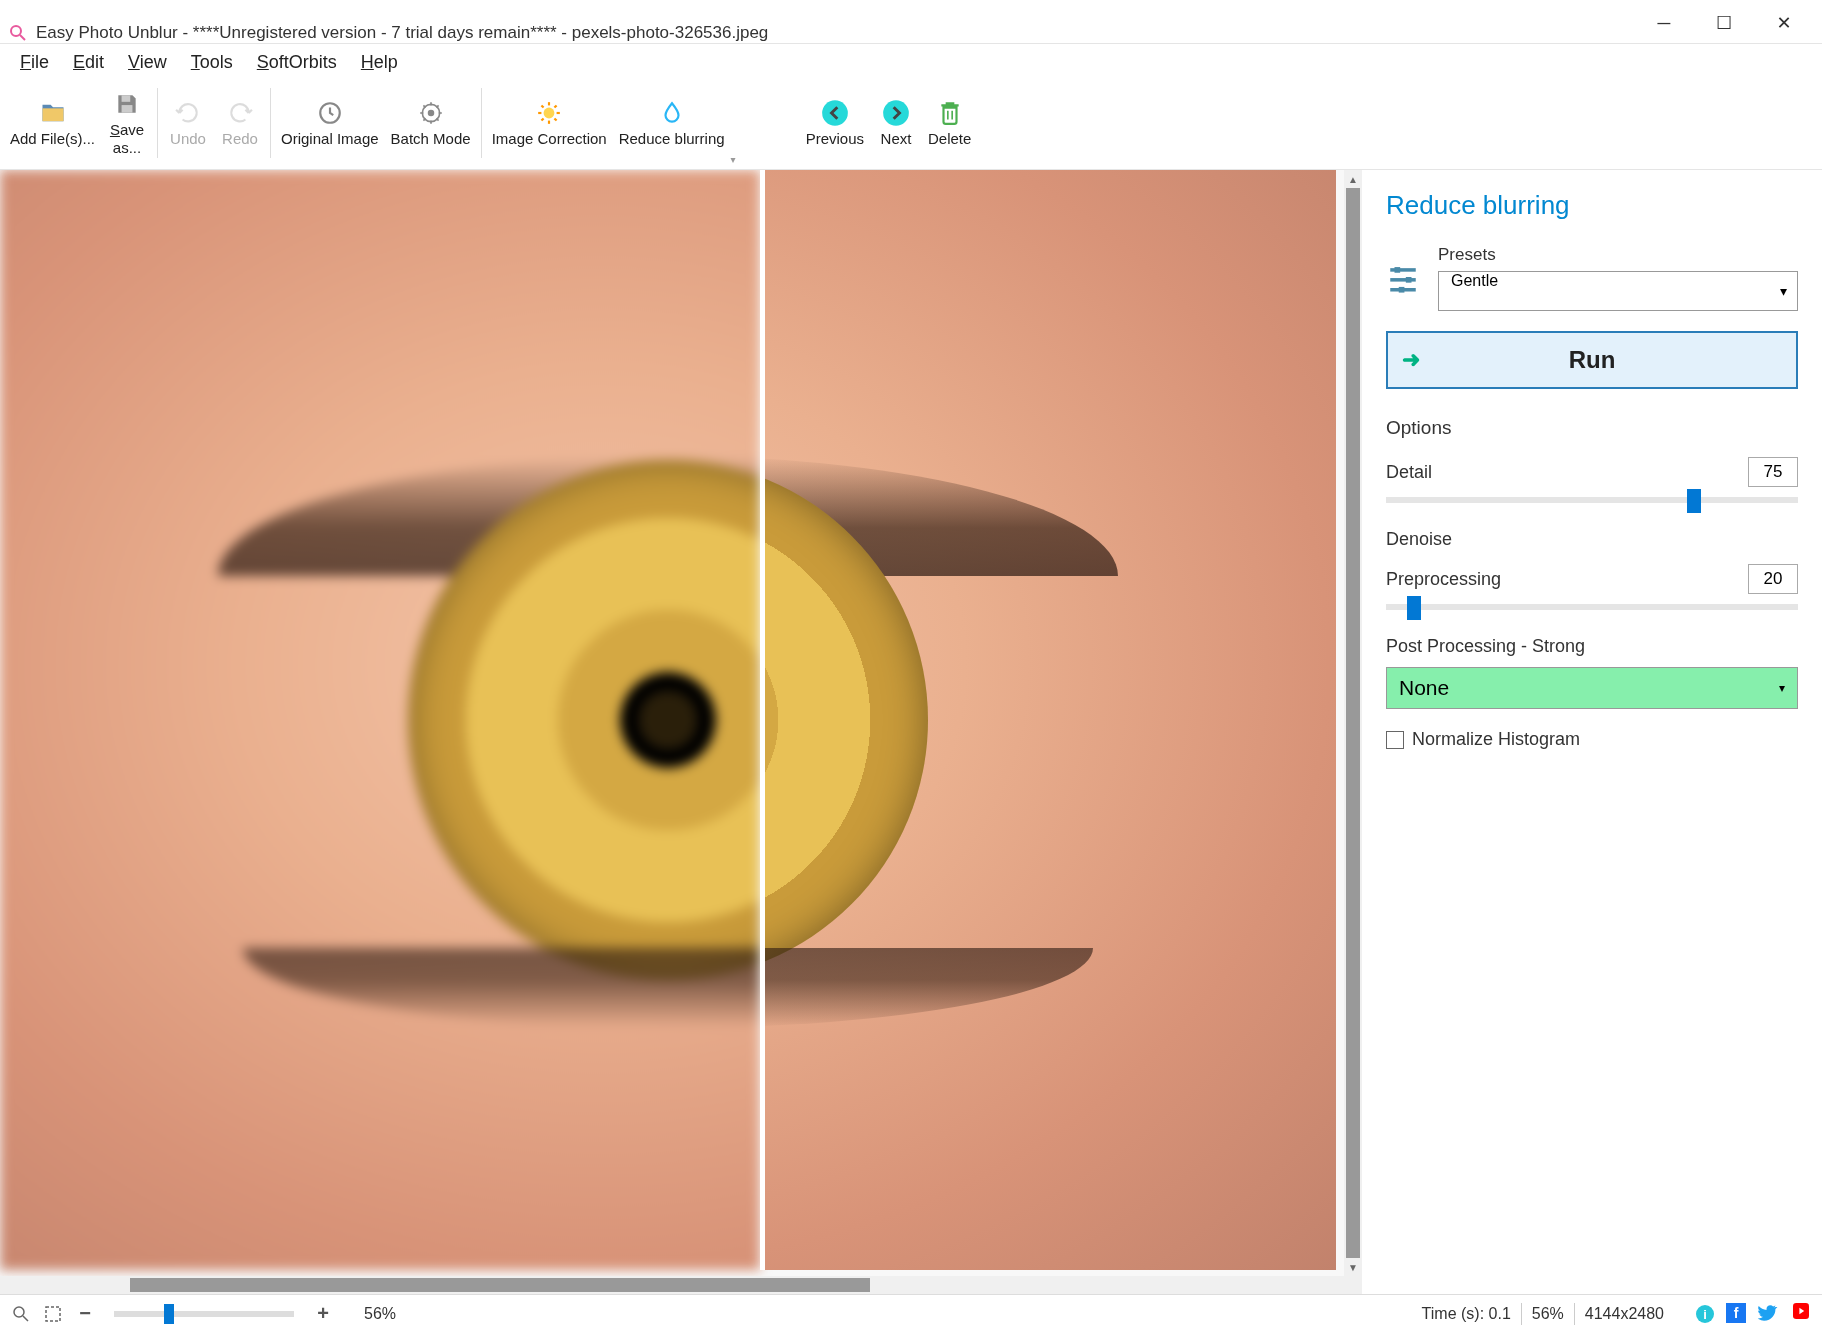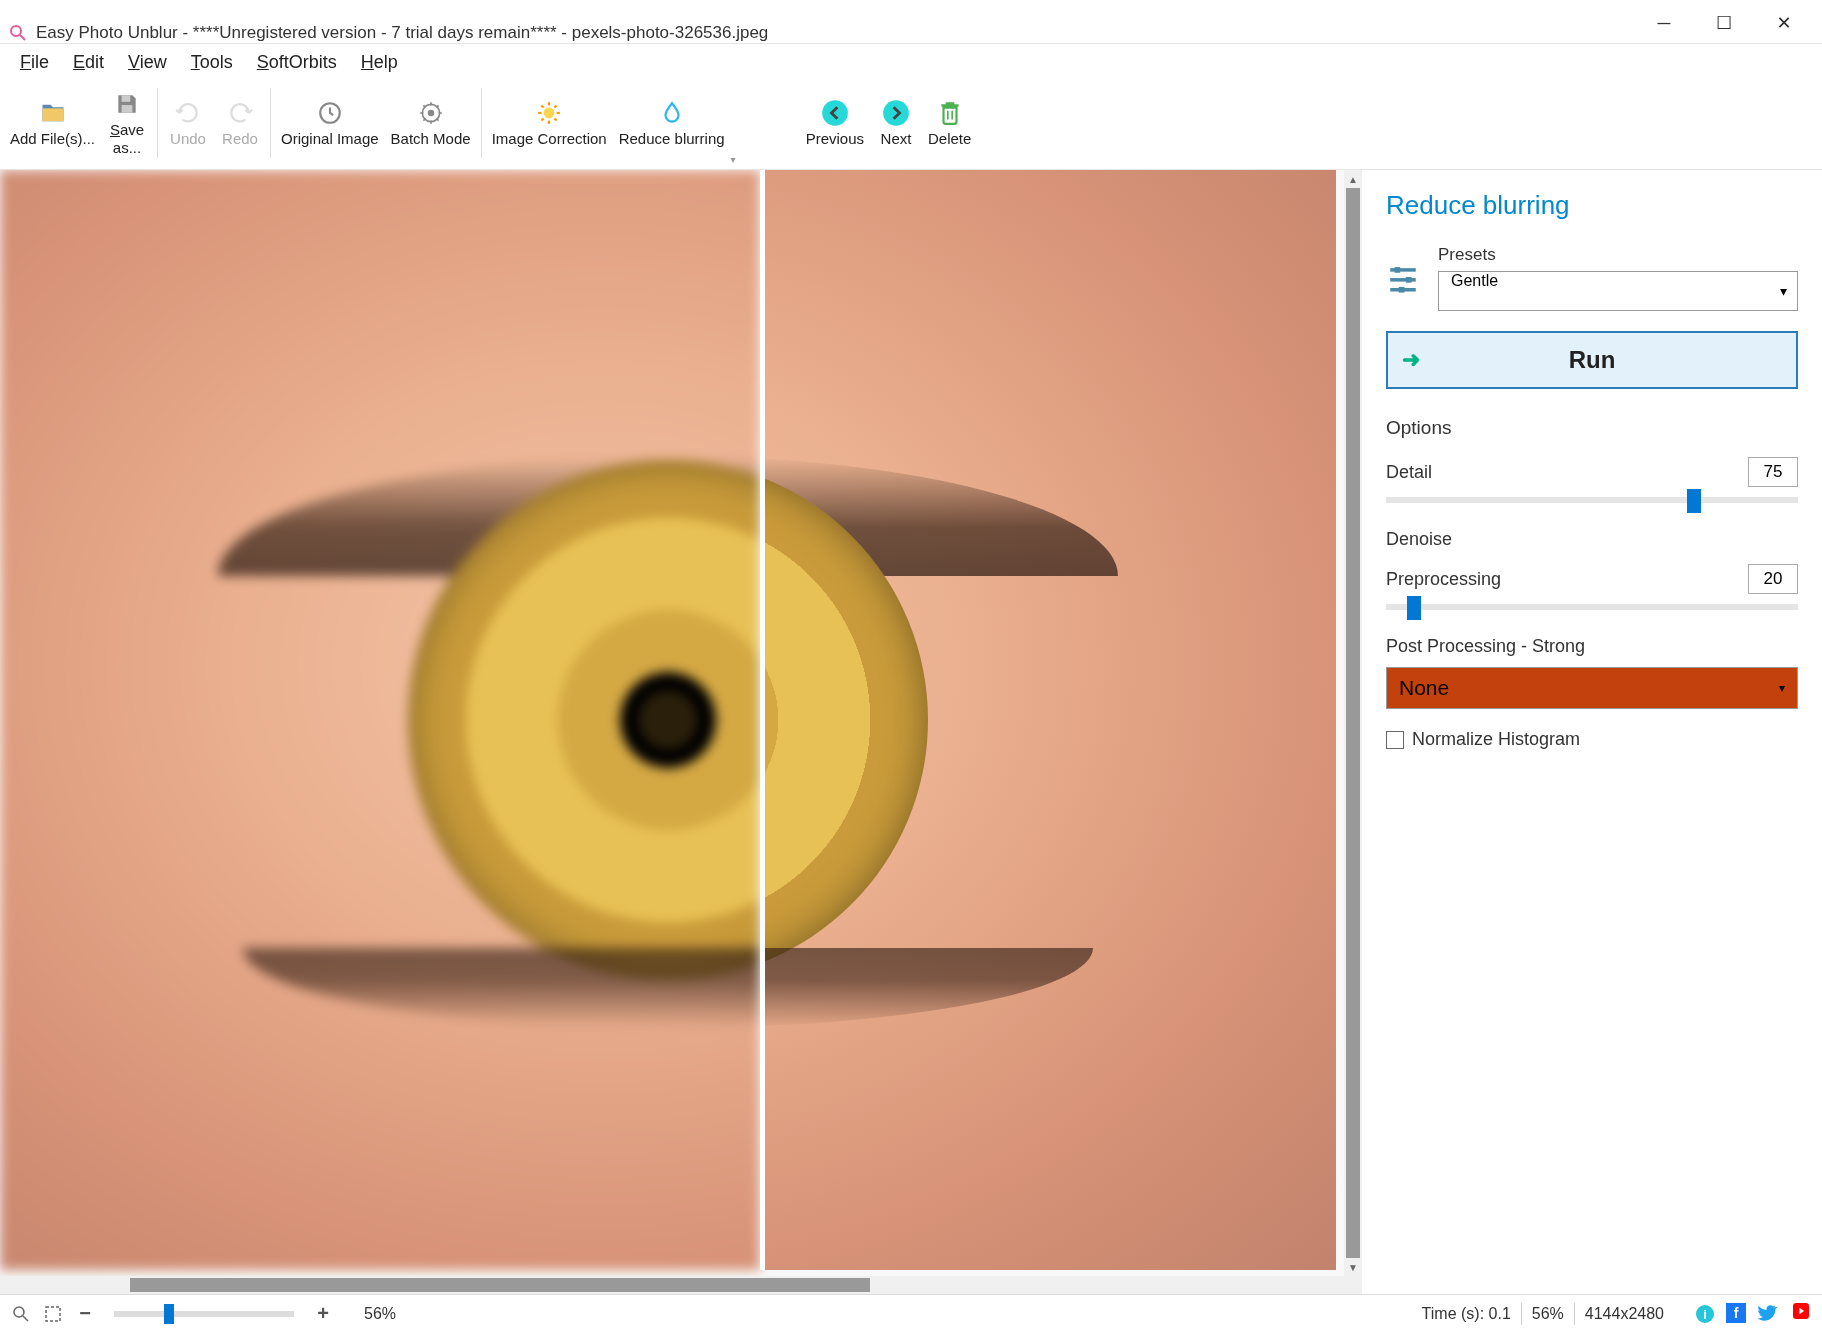--- a/index.html
+++ b/index.html
@@ -64,21 +64,21 @@
 
 .section-title { font-size: 19px; color: #333; margin-bottom: 18px; }
 .slider-group { margin-bottom: 26px; }
 .slider-row { display: flex; justify-content: space-between; align-items: center; margin-bottom: 10px; }
 .slider-label { font-size: 18px; color: #333; }
 .slider-val { width: 50px; height: 30px; border: 1px solid #aaa; text-align: center; font-size: 17px; line-height: 28px; }
 .slider-track { height: 6px; background: #e5e5e5; position: relative; margin: 10px 0; }
 .slider-thumb { position: absolute; top: -8px; width: 14px; height: 24px; background: #0278d4; cursor: pointer; }
 
 .denoise-title { font-size: 18px; color: #333; margin: 18px 0 14px; }
-.select-box { width: 100%; height: 42px; border: 1px solid #999; padding: 0 12px; font-size: 21px; background: #c2410c; display: flex; align-items: center; justify-content: space-between; cursor: pointer; }
+.select-box { width: 100%; height: 42px; border: 1px solid #999; padding: 0 12px; font-size: 21px; background: #86efac; display: flex; align-items: center; justify-content: space-between; cursor: pointer; }
 .checkbox-row { display: flex; align-items: center; gap: 8px; margin-top: 20px; }
 .checkbox { width: 18px; height: 18px; border: 1.5px solid #666; cursor: pointer; }
 .checkbox-label { font-size: 18px; color: #333; }
 
 .statusbar { height: 38px; border-top: 1px solid #ddd; display: flex; align-items: center; padding: 0 10px; gap: 10px; font-size: 16px; color: #333; }
 .sb-icon { width: 22px; height: 22px; display: flex; align-items: center; justify-content: center; cursor: pointer; color: #555; }
 .zoom-slider { width: 180px; height: 6px; background: #ddd; position: relative; margin: 0 8px; }
 .zoom-thumb { position: absolute; top: -7px; left: 50px; width: 10px; height: 20px; background: #0278d4; cursor: pointer; }
 .sb-spacer { flex: 1; }
 .sb-sep { width: 1px; height: 22px; background: #ccc; }

